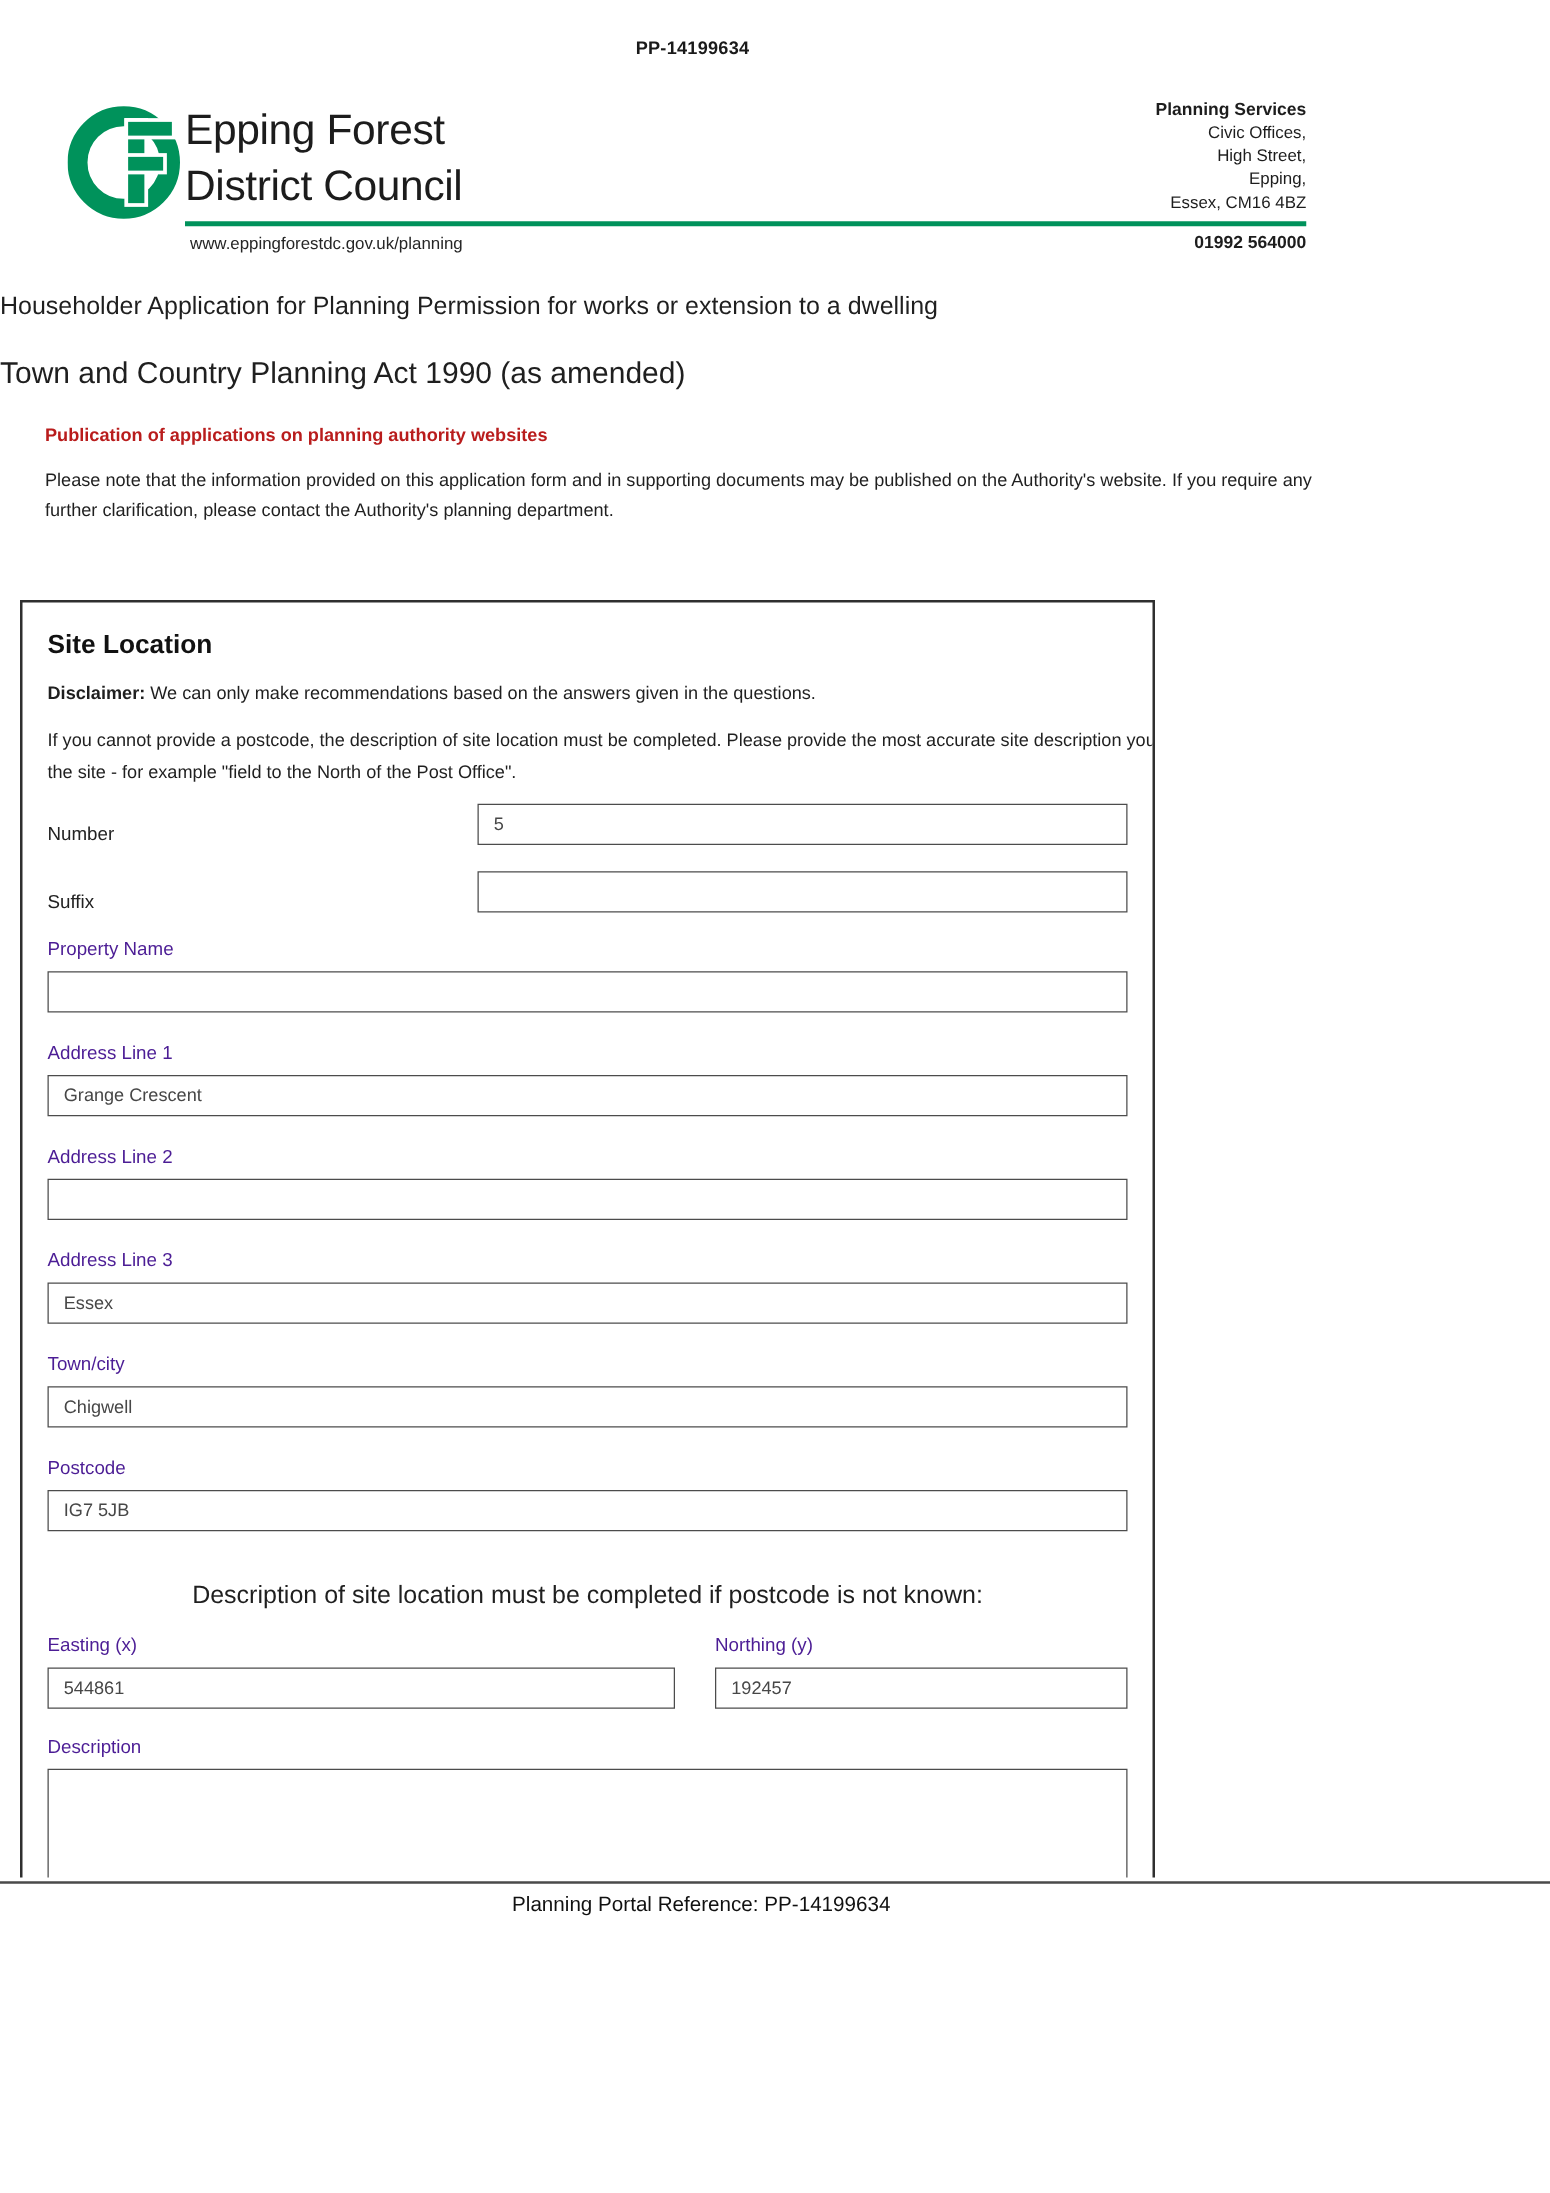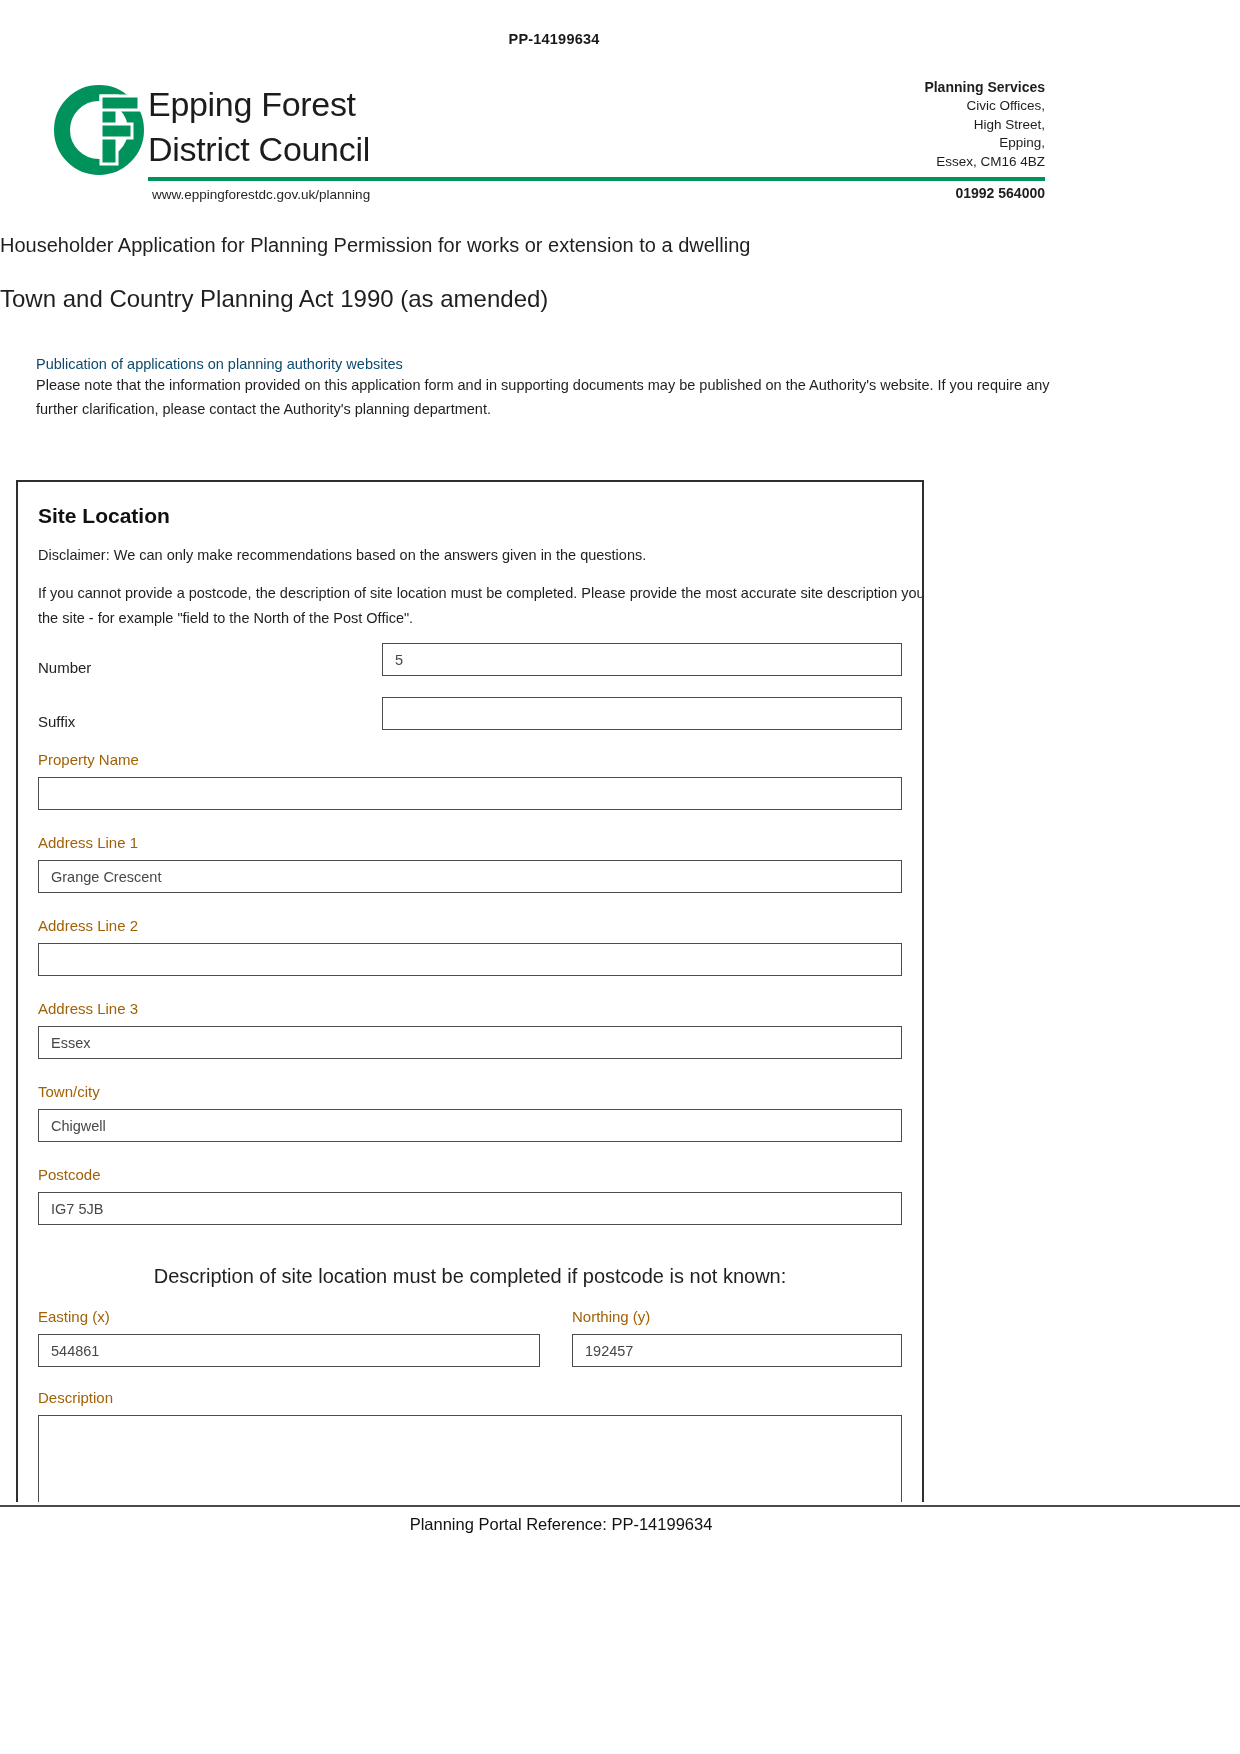--- a/index.html
+++ b/index.html
@@ -53,48 +53,48 @@
     position:absolute; top:234px; left:0; width:1108px;
     font-size:20px; font-weight:400; color:#1f1f1f;
   }
   .sub-title {
     position:absolute; top:285px; left:0; width:1108px;
     text-align:left; font-size:24px; font-weight:400; color:#1f1f1f;
   }
 
   
   .pub-heading {
-    position:absolute; top:356px; left:36px;
-    font-size:14.5px; font-weight:normal; color:#0c4a6e;
+    position:absolute; top:341px; left:36px;
+    font-size:14.5px; font-weight:bold; color:#b91c1c;
   }
   .pub-body {
     position:absolute; top:373px; left:36px; width:1032px;
     font-size:14.5px; line-height:24px; color:#1f1f1f;
   }
 
   
   .site-box {
     position:absolute; top:480px; left:16px;
     width:908px; height:1022px;
     border:2px solid #2f2f2f; border-bottom:none;
     padding:18px 20px;
     overflow:hidden;
     background:#fff;
   }
   .sl-heading { font-size:21px; font-weight:bold; color:#111; margin:4px 0 19px; }
   .sl-disclaimer { font-size:14.5px; color:#1f1f1f; margin-bottom:18px; }
-  .sl-disclaimer .bold { font-weight:normal; }
+  .sl-disclaimer .bold { font-weight:bold; }
   .sl-intro { font-size:14.5px; line-height:25px; color:#1f1f1f; width:1022px; margin-bottom:12px; }
 
   .inline-field { display:flex; margin-bottom:21px;align-items:flex-end; }
   .inline-field label { width:344px; font-size:15px; color:#222; padding-top:6px; }
   .inline-field input { flex:1; }
 
   .stacked-field { margin-bottom:24px; }
-  .stacked-field label { display:block; font-size:15px; color:#a16207; margin-bottom:9px; }
+  .stacked-field label { display:block; font-size:15px; color:#4c1d95; margin-bottom:9px; }
   .stacked-field input { width:100%; }
 
   input.text-input, textarea.text-area {
     height:33px;
     border:1px solid #4c4c4c;
     background:#ffffff;
     font-family:inherit;
     font-size:14.5px;
     color:#474747;
     padding:0 12px;

